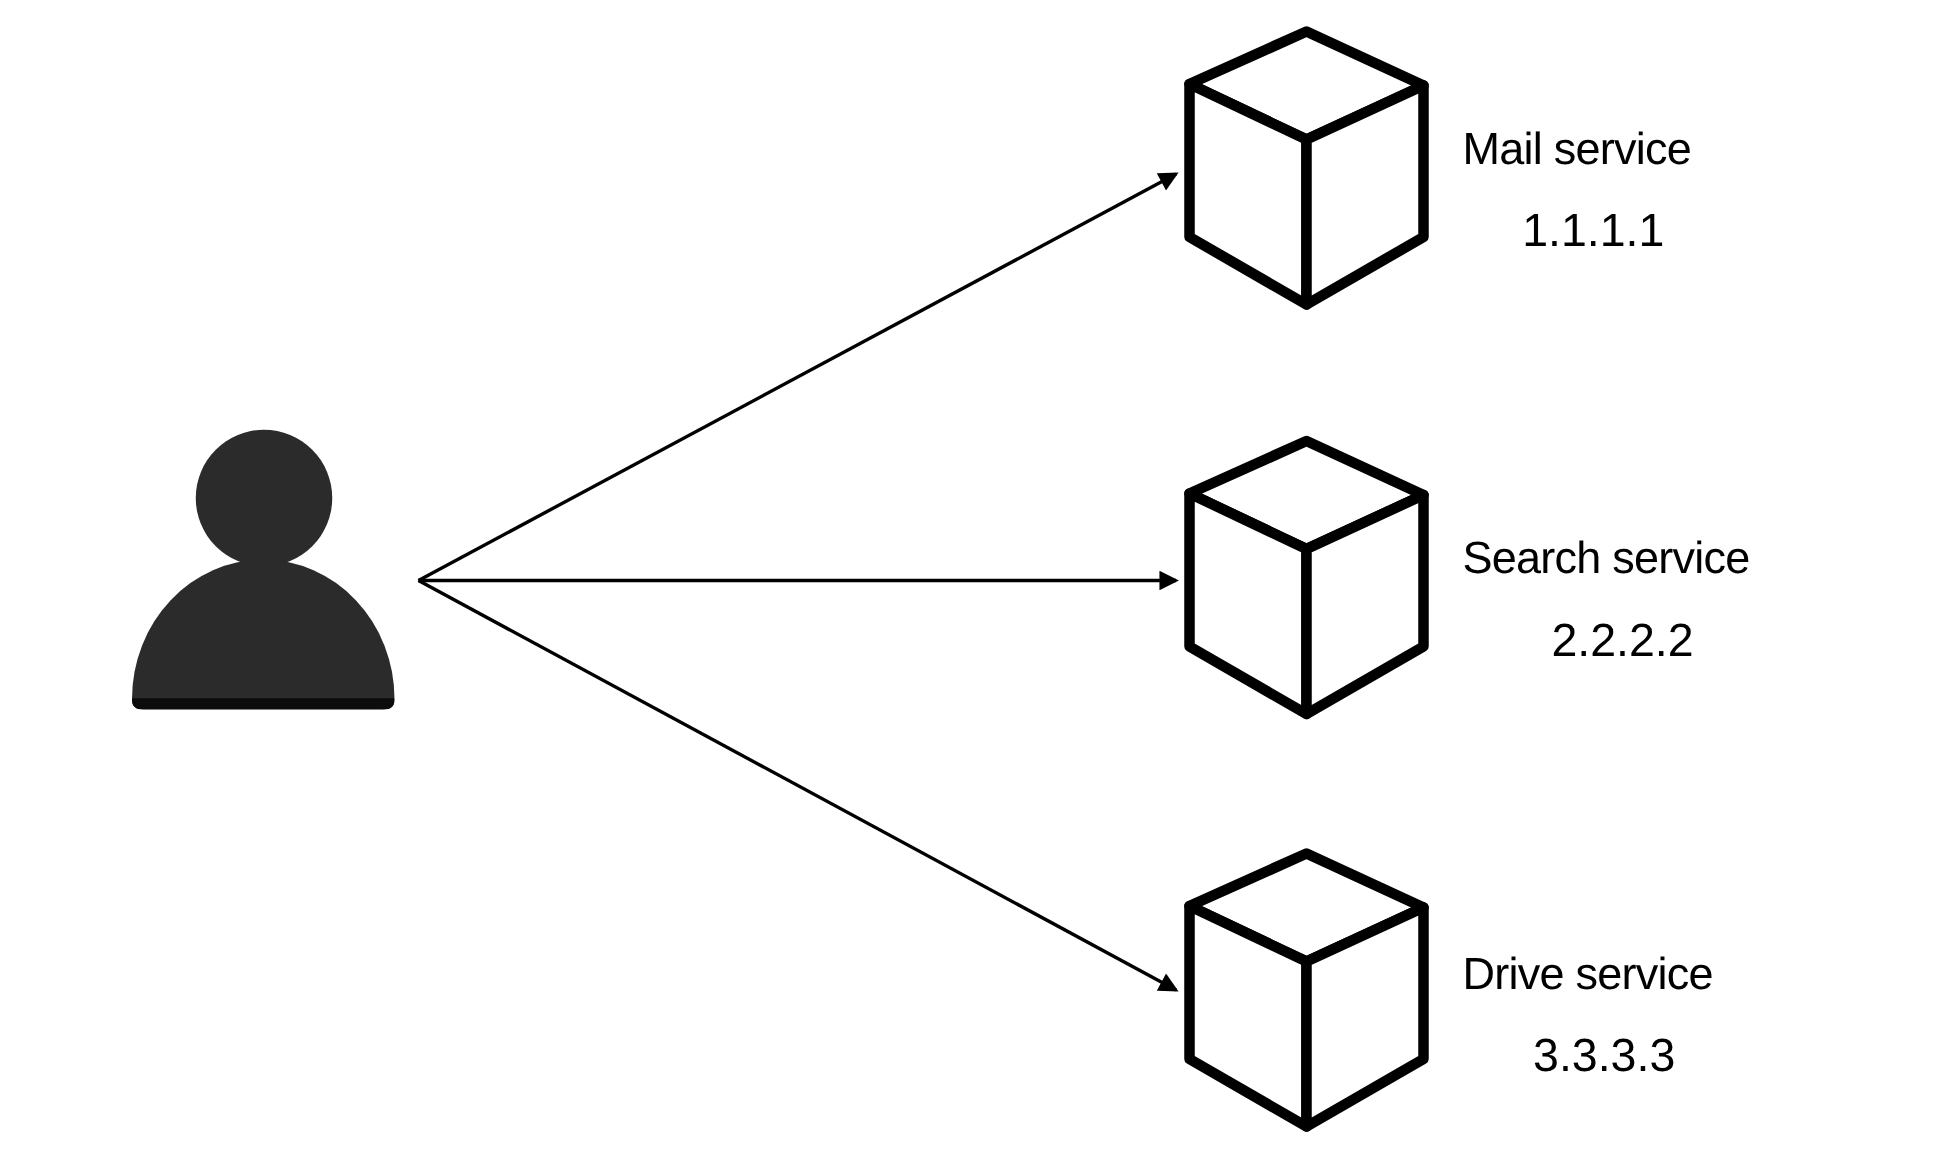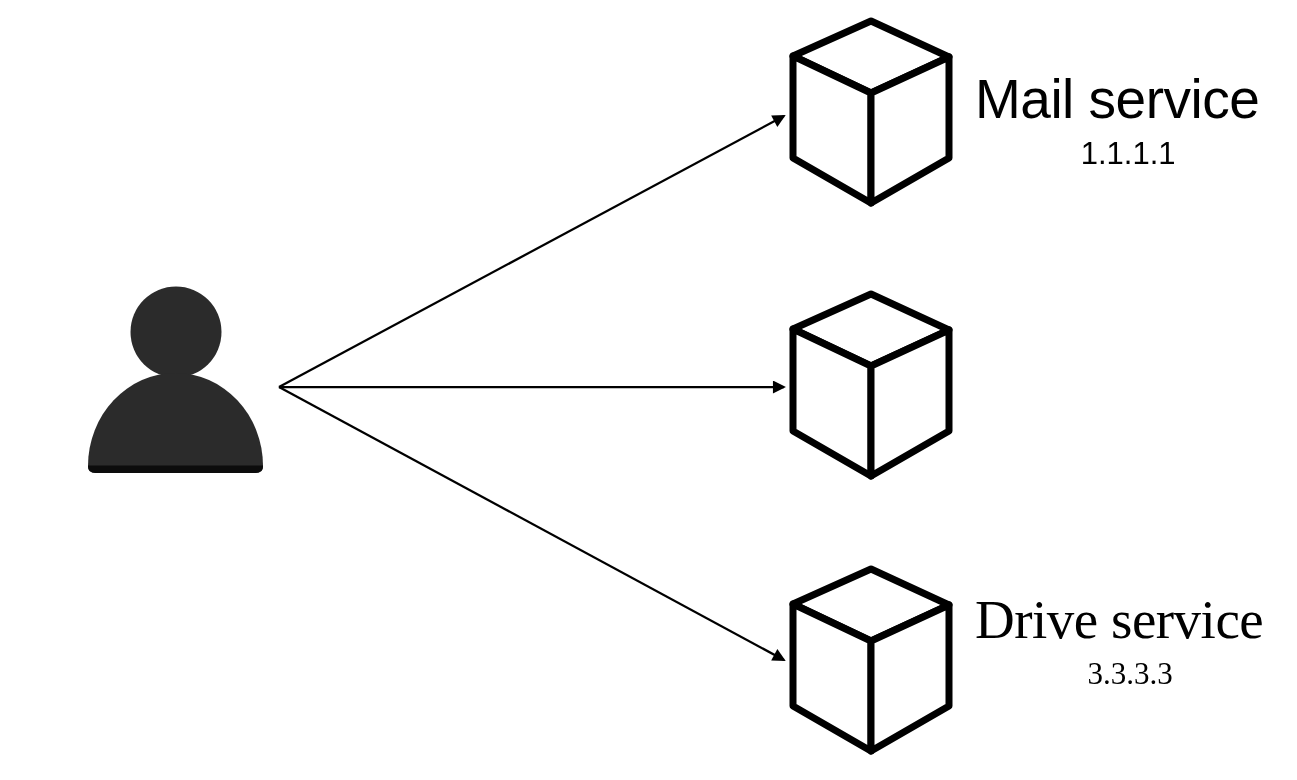--- a/index.html
+++ b/index.html
@@ -47,35 +47,35 @@
   }
   .service-label {
     position: absolute;
     left: 975px;
     display: flex;
     flex-direction: column;
     align-items: center;
     color: var(--text-color, #000);
   }
   .service-name {
-    font-size: 55px;
+    font-size: 30px;
     line-height: 47px;
     white-space: nowrap;
     letter-spacing: -0.5px;
   }
   .service-ip {
     font-size: 31px;
     line-height: 33px;
     margin-top: 14px;
     white-space: nowrap;
     margin-left: 22px;
   }
   .label-1 { top: 76px; }
   .label-2 { top: 349px; }
-  .label-3 { top: 596px; font-family: Liberation Serif, serif; }
+  .label-3 { top: 626px; }
 </style>
 </head>
 <body>
 
 <div class="canvas">
 
   <svg class="svg-layer" viewBox="0 0 1297 780">
     <defs>
       <marker id="ah" viewBox="0 0 10 10" refX="8.5" refY="5" markerWidth="16" markerHeight="13" orient="auto" markerUnits="userSpaceOnUse">
         <path class="arrow-head" d="M0,0 L10,5 L0,10 Z"></path>
@@ -103,19 +103,23 @@
     <use href="#cube" x="787" y="16"></use>
     <use href="#cube" x="787" y="289"></use>
     <use href="#cube" x="787" y="564"></use>
   </svg>
 
   <div class="service-label label-1">
     <div class="service-name">Mail service</div>
     <div class="service-ip">1.1.1.1</div>
   </div>
 
+  <div class="service-label label-2">
+    <div class="service-name">Search service</div>
+    <div class="service-ip">2.2.2.2</div>
+  </div>
 
   <div class="service-label label-3">
     <div class="service-name">Drive service</div>
     <div class="service-ip">3.3.3.3</div>
   </div>
 
 </div>
 
 </body></html>

